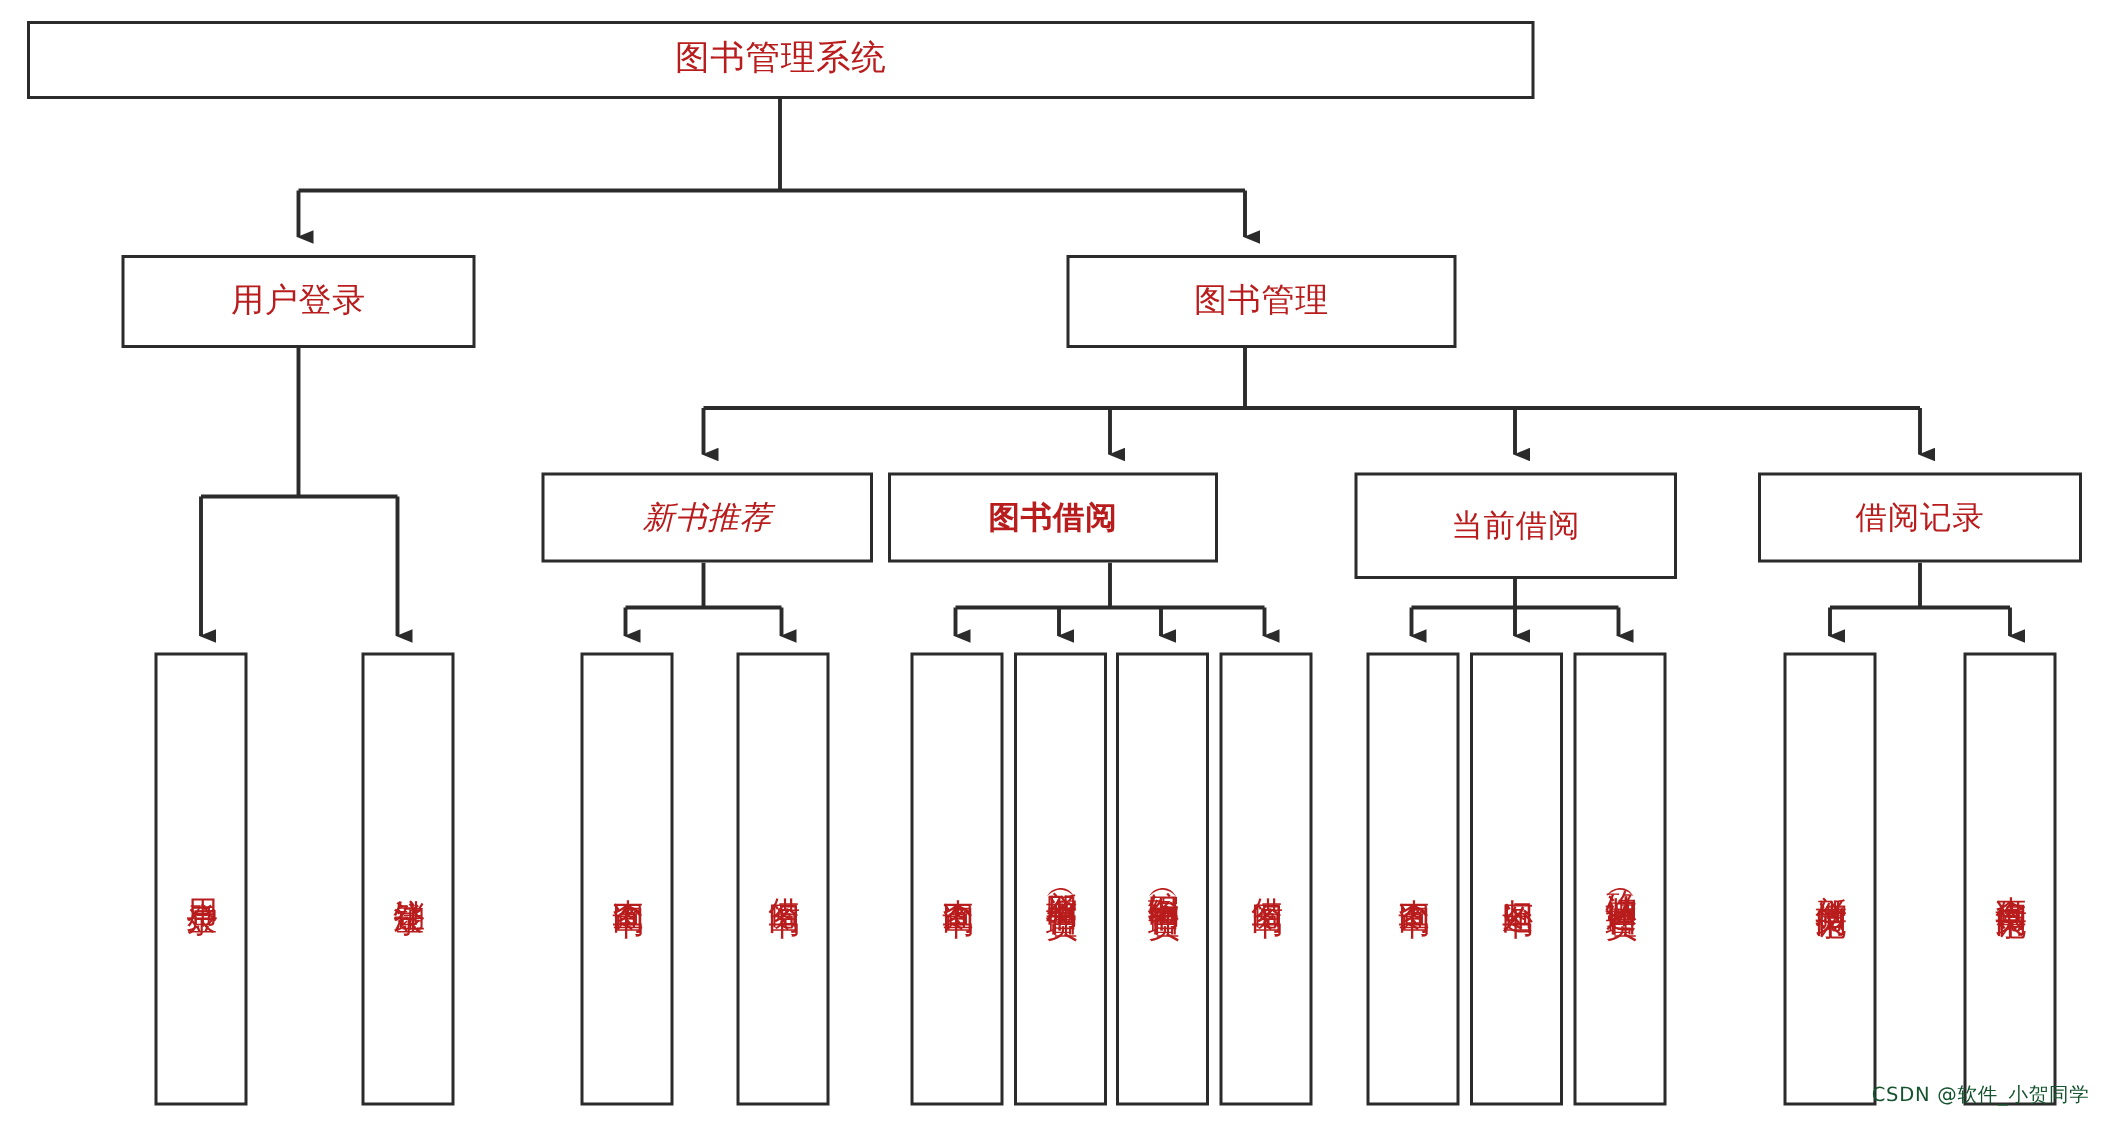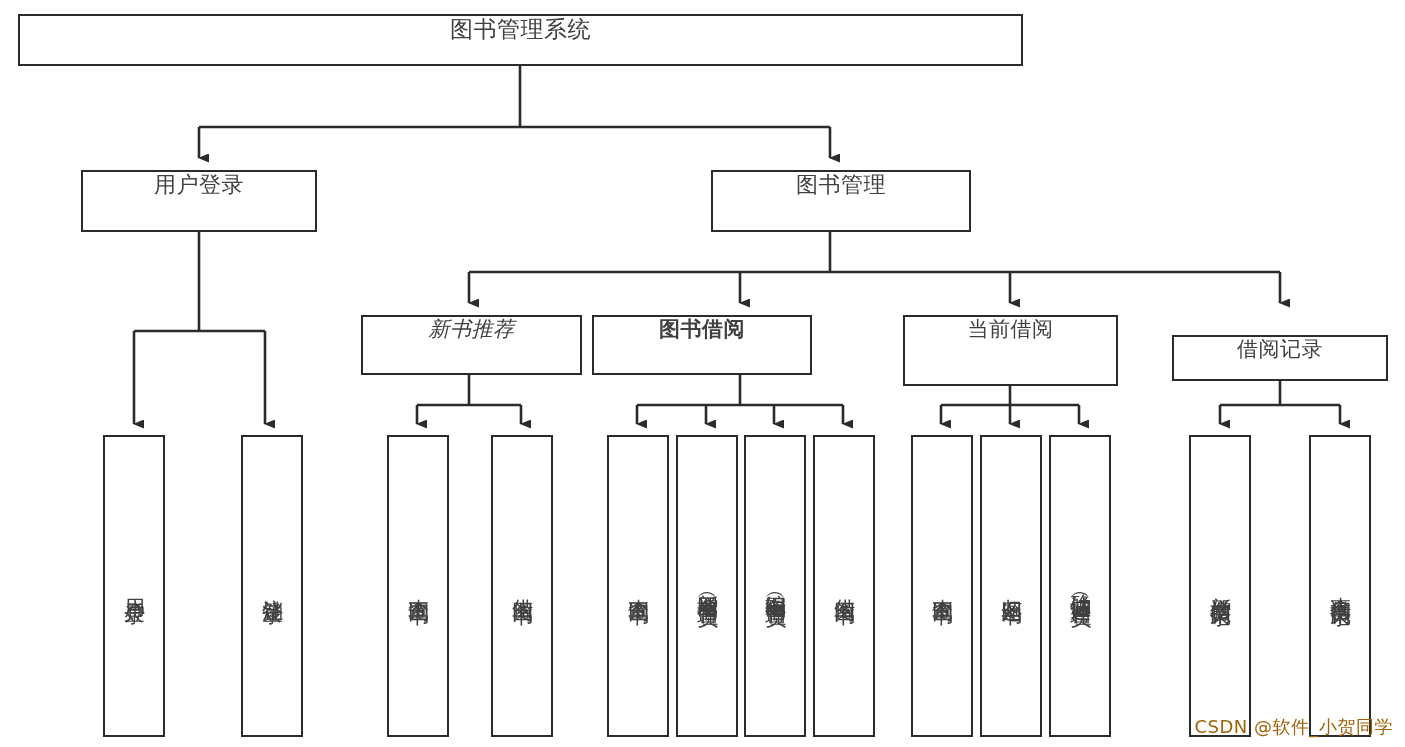--- a/index.html
+++ b/index.html
@@ -24,22 +24,23 @@
     top: 0;
     width: 1405px;
     height: 747px;
   }
   .node-box {
     position: absolute;
     box-sizing: border-box;
     border: 2.2px solid #2b2b2b;
     background: #ffffff;
     display: flex;
+    align-items: center;
     justify-content: center;
-    color: #404040;
+    color: #b91c1c;
   }
   .node-label {
     display: block;
     text-align: center;
     line-height: 1.18;
     letter-spacing: 0.5px;
     white-space: nowrap;
   }
   .node-root .node-label  { font-size: 23px; }
   .node-l2 .node-label    { font-size: 22px; }
@@ -52,22 +53,22 @@
     text-orientation: upright;
     font-size: 21px;
     line-height: 1.22;
     letter-spacing: 2px;
     white-space: nowrap;
   }
   #watermark {
     position: absolute;
     right: 12px;
     bottom: 8px;
-    font-size: 18px;
-    color: #a16207;
+    font-size: 13px;
+    color: #14532d;
     letter-spacing: 0.5px;
     user-select: none;
     pointer-events: none;
   }
 </style>
 </head>
 <body>
 
 <div id="diagram-root">
 
@@ -139,21 +140,21 @@
   </div>
 
   <div class="node-box node-l3" style="left:592px; top:315px; width:220px; height:60px;font-weight:bold;">
     <span class="node-label">图书借阅</span>
   </div>
 
   <div class="node-box node-l3" style="left:903px; top:315px; width:215px; height:71px;">
     <span class="node-label">当前借阅</span>
   </div>
 
-  <div class="node-box node-l3" style="left:1172px; top:315px; width:216px; height:46px;margin-top:20px;">
+  <div class="node-box node-l3" style="left:1172px; top:315px; width:216px; height:60px;">
     <span class="node-label">借阅记录</span>
   </div>
 
   <div class="node-box node-leaf" style="left:103px; top:435px; width:62px; height:302px;">
     <span class="node-label">用户登录</span>
   </div>
   <div class="node-box node-leaf" style="left:241px; top:435px; width:62px; height:302px;">
     <span class="node-label">注销登录</span>
   </div>
 

